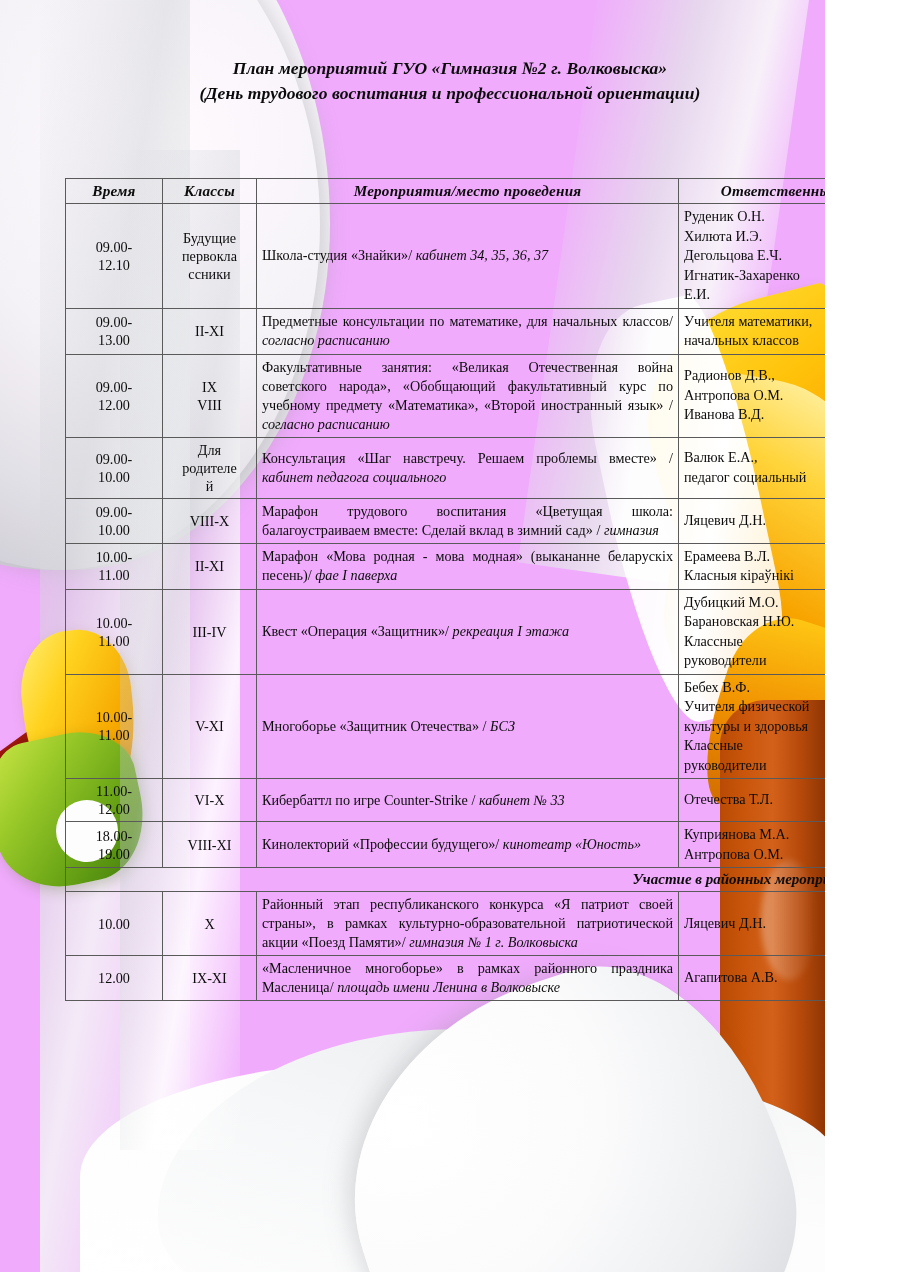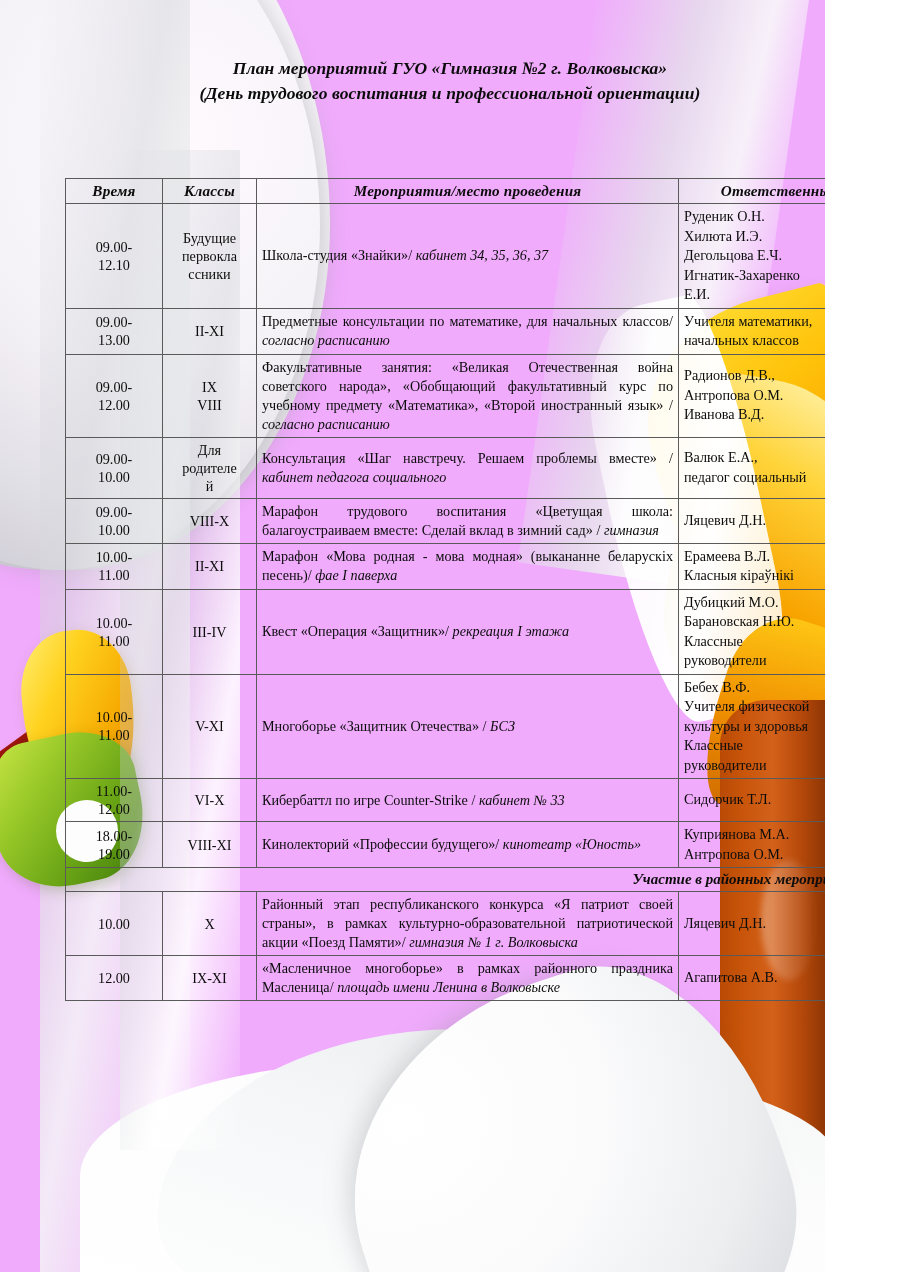--- a/index.html
+++ b/index.html
@@ -453,21 +453,21 @@
           <tr>
             <td class="time">10.00-<br>11.00</td>
             <td class="cls">V-XI</td>
             <td class="event">Многоборье «Защитник Отечества» / <i>БСЗ</i></td>
             <td class="resp">Бебех В.Ф.<br>Учителя физической<br>культуры и здоровья<br>Классные<br>руководители</td>
           </tr>
           <tr>
             <td class="time">11.00-<br>12.00</td>
             <td class="cls">VI-X</td>
             <td class="event">Кибербаттл по игре Counter-Strike / <i>кабинет № 33</i></td>
-            <td class="resp">Сидорчик Т.Л.</td>
+            <td class="resp">Отечества Т.Л.</td>
           </tr>
           <tr>
             <td class="time">18.00-<br>19.00</td>
             <td class="cls">VIII-XI</td>
             <td class="event">Кинолекторий «Профессии будущего»/ <i>кинотеатр «Юность»</i></td>
             <td class="resp">Куприянова М.А.<br>Антропова О.М.</td>
           </tr>
           <tr>
             <td class="section" colspan="4">Участие в районных мероприятиях</td>
           </tr>

